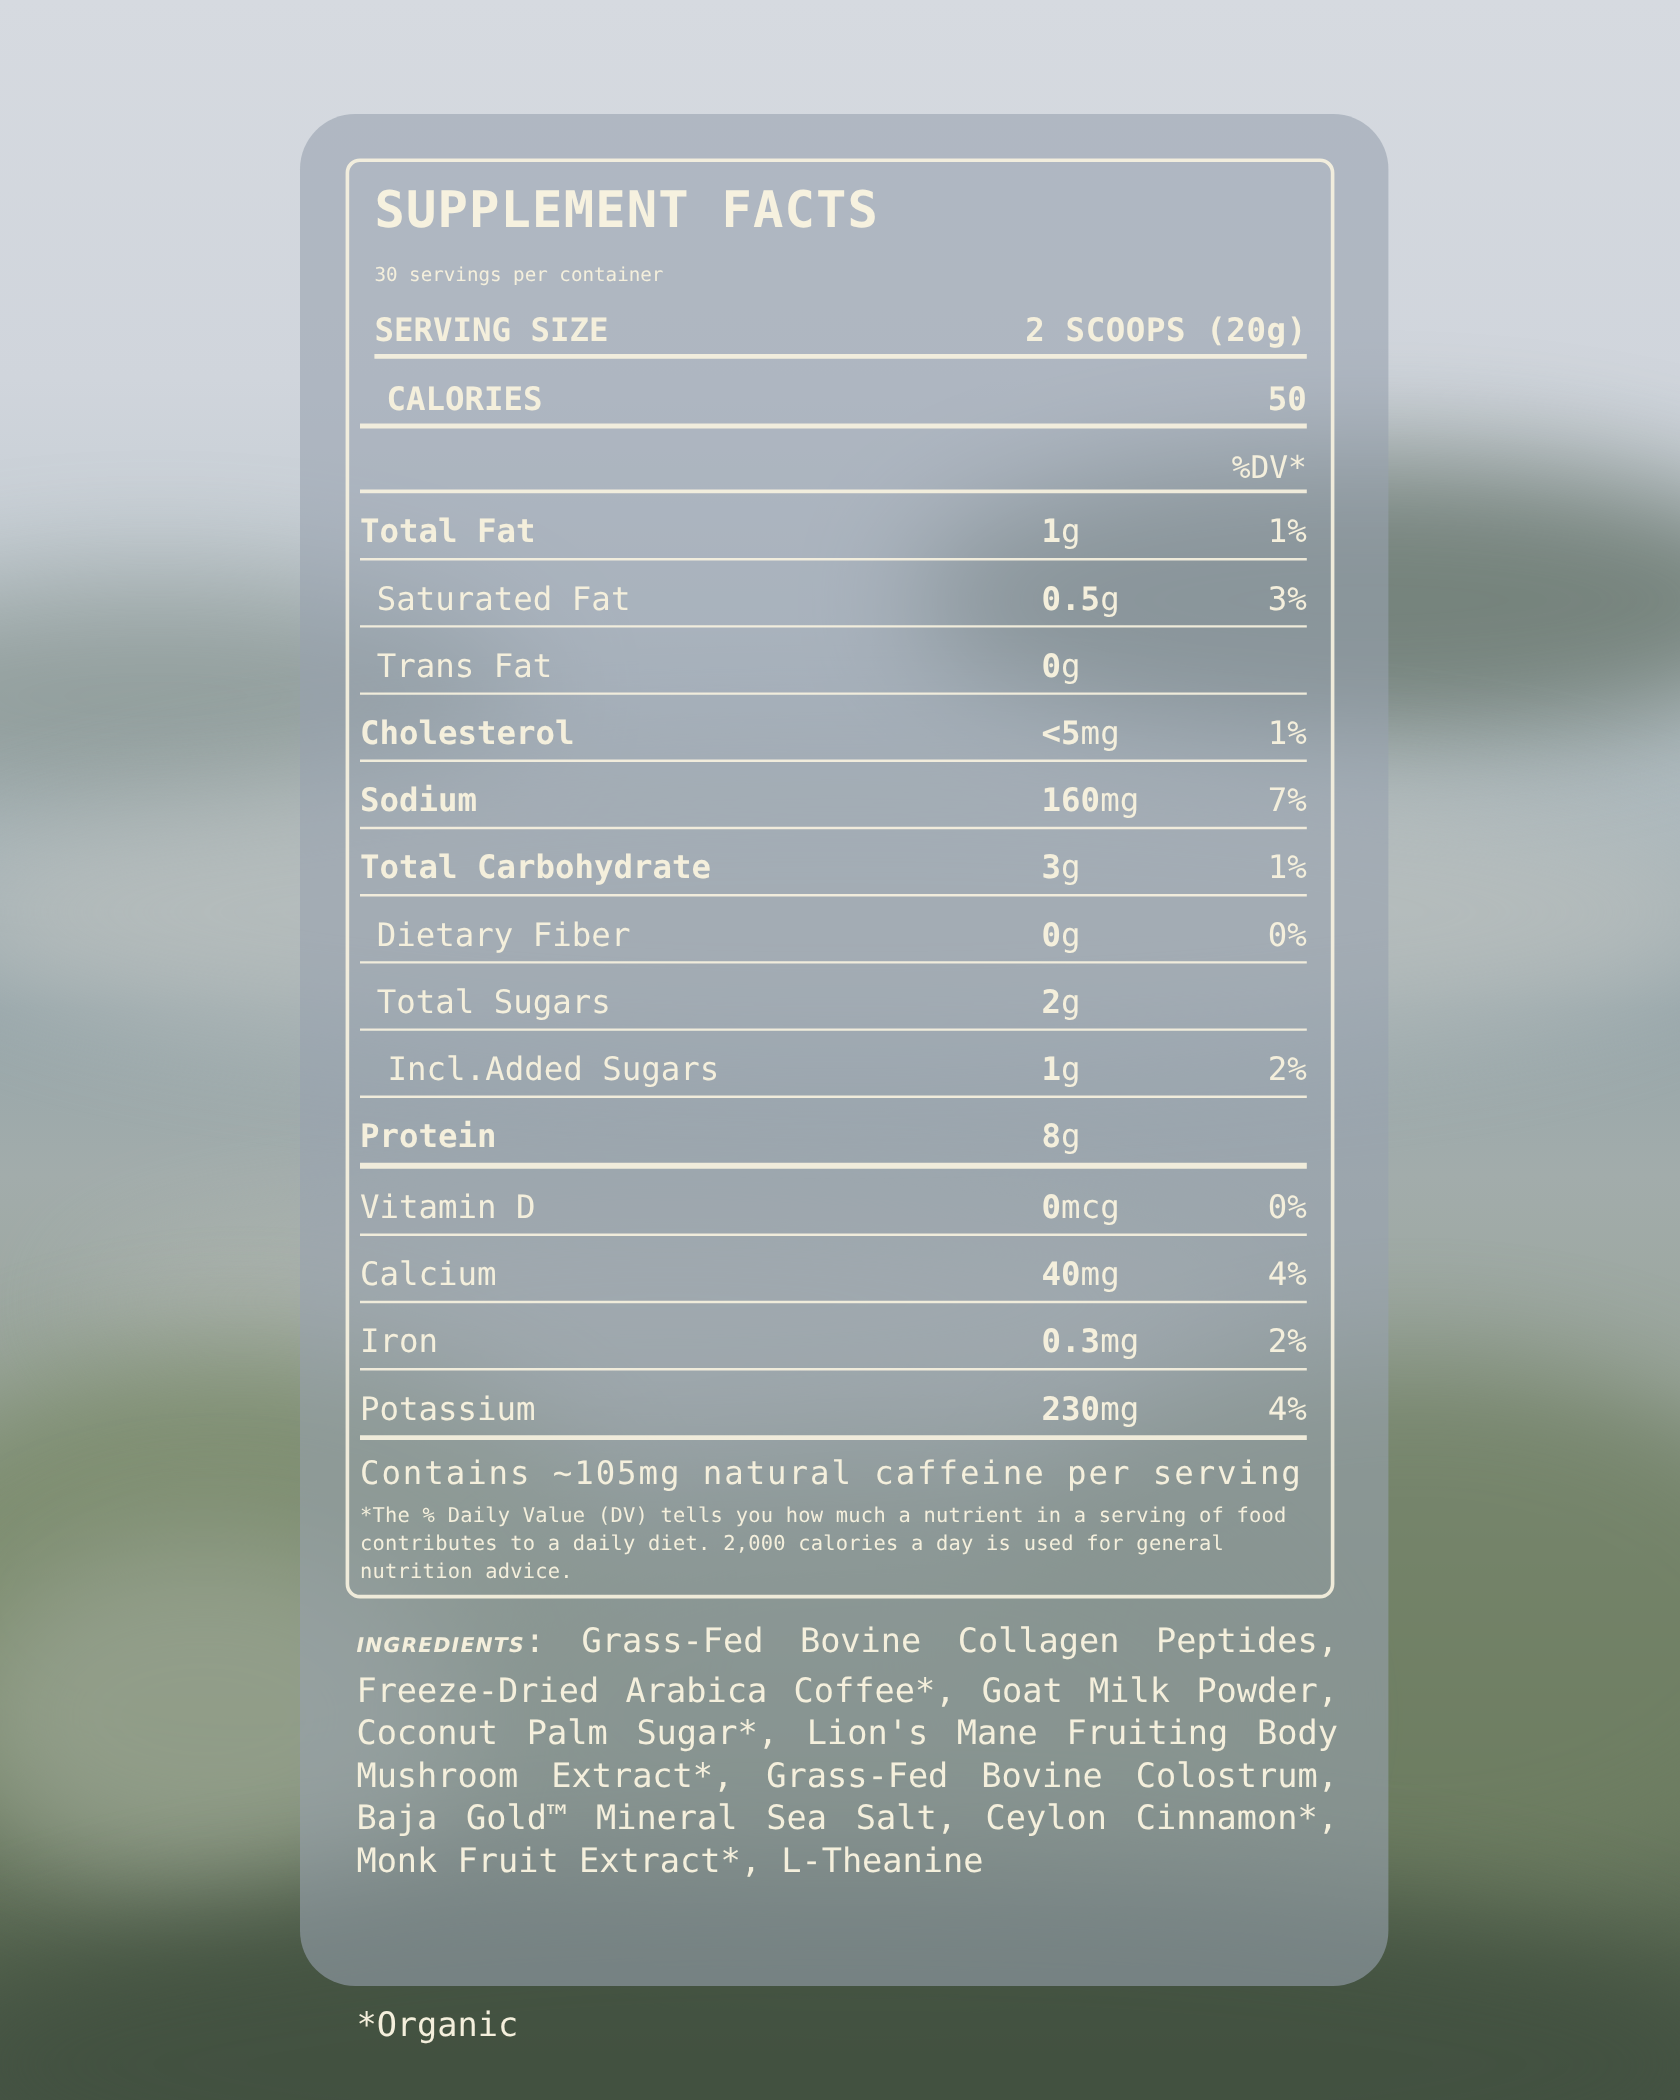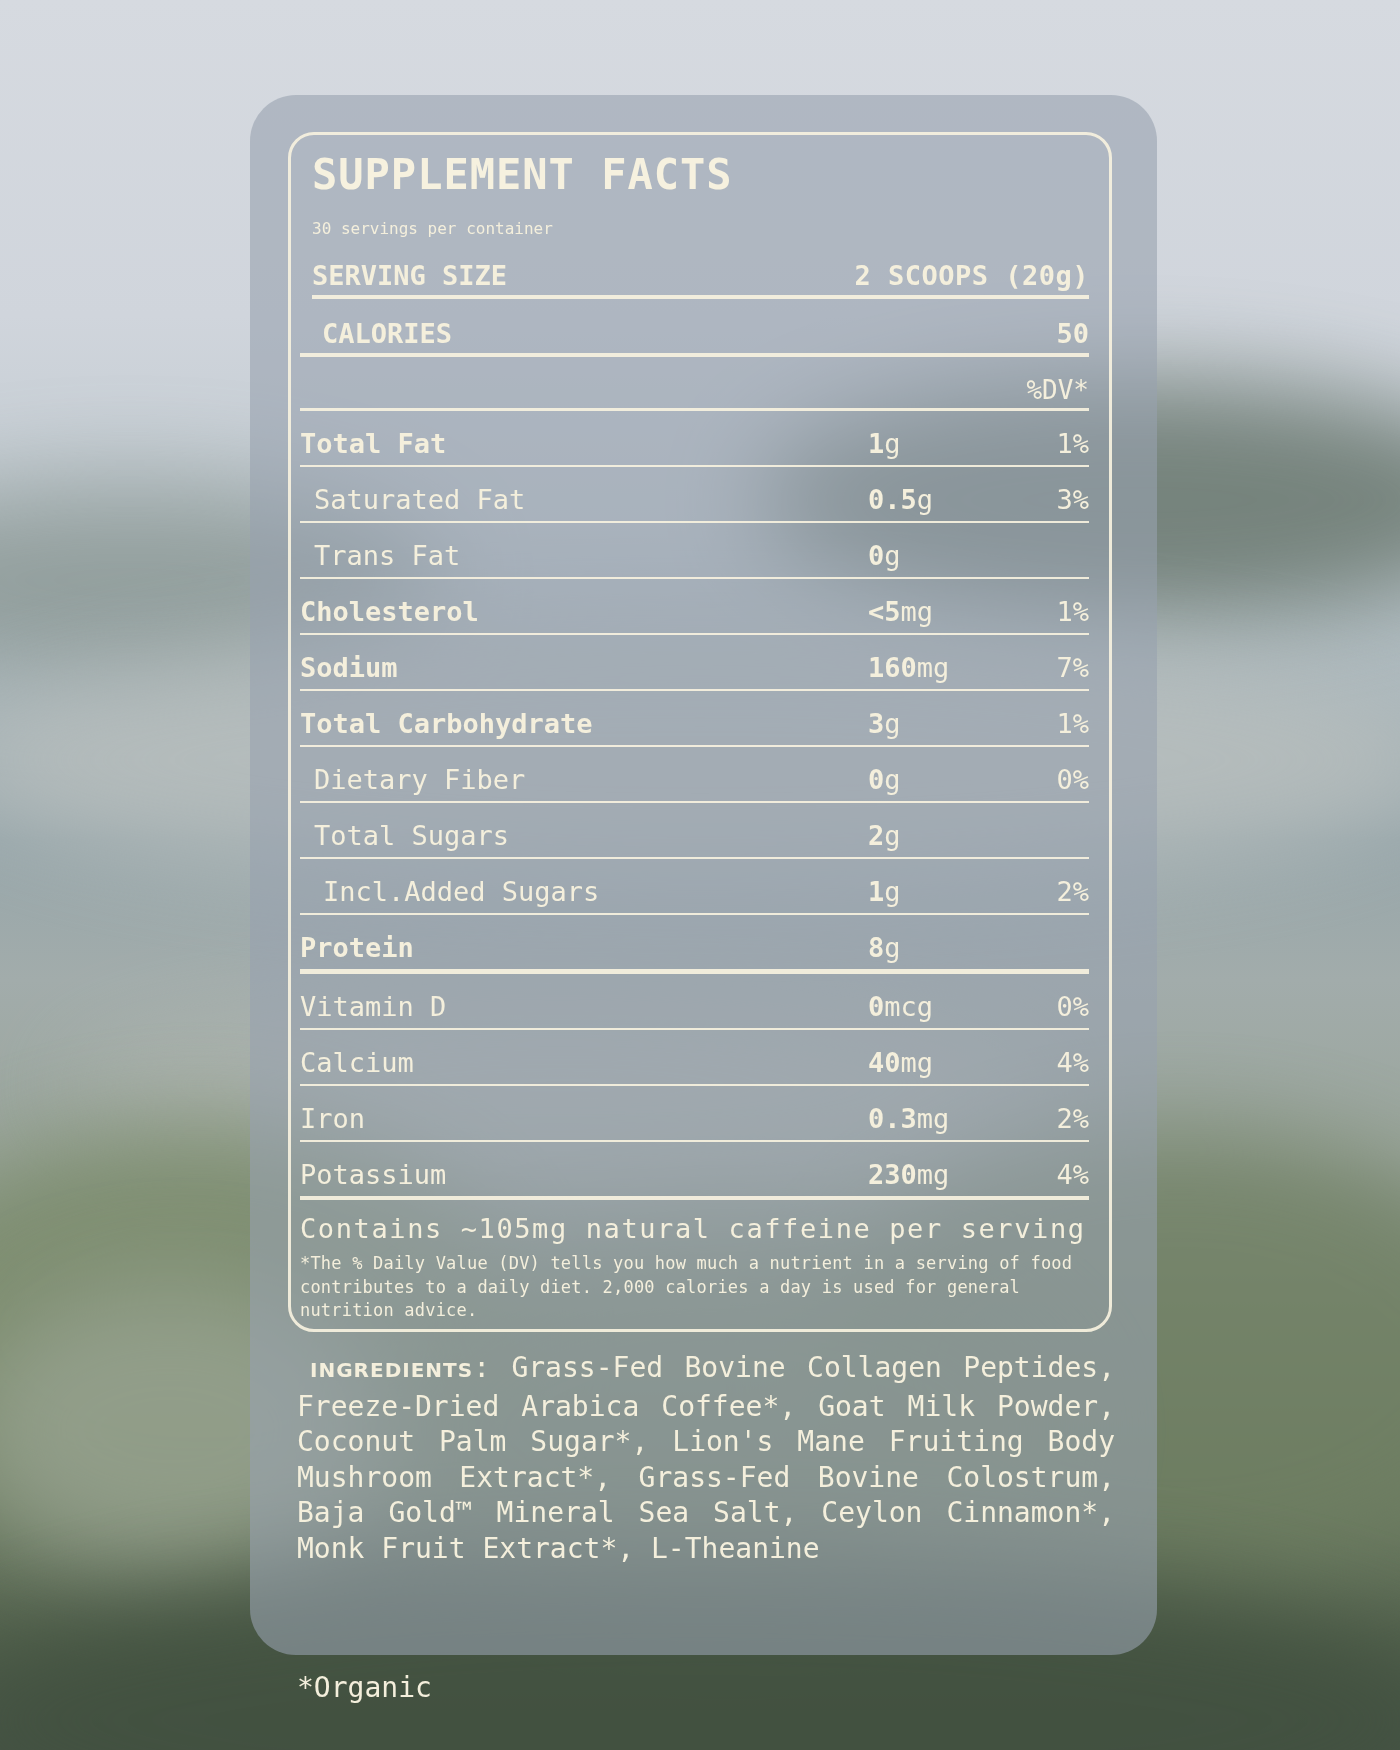--- a/index.html
+++ b/index.html
@@ -22,21 +22,21 @@
   .b-dark-bottom{left:-80px;top:1560px;width:1560px;height:320px;background:#41503f;opacity:.85;}
 
   :root{--cream:#f4efdc;--line:rgba(246,241,223,.93);}
 
   .panel{
     position:absolute;left:250px;top:95px;width:907px;height:1560px;
     background:rgba(152,161,175,.6);border-radius:46px;color:var(--cream);
   }
   .bbox{
     position:absolute;left:38px;top:37px;width:824px;height:1200px;
-    border:3px solid var(--line);border-radius:26px;
+    border:3px solid var(--line);border-radius:12px;
     padding:0 20px 16px 9px;box-sizing:border-box;
   }
   .title{
     margin:16px 0 0 12px;font-size:42px;line-height:48px;font-weight:bold;
     letter-spacing:1px;color:#f6f1df;
   }
   .subtitle{margin:16px 0 0 12px;font-size:16px;line-height:28px;font-weight:400;}
 
   .toprow{display:flex;justify-content:space-between;align-items:flex-end;}
   .row-serving{margin-top:12px;padding:6px 0 4px 0;border-bottom:4px solid var(--line);margin-left:12px;}
@@ -59,22 +59,22 @@
   .n-row .dv{position:absolute;right:0;bottom:6px;font-size:27px;line-height:30px;}
 
   .caffeine{padding-top:14px;font-size:27px;line-height:30px;letter-spacing:1.6px;white-space:nowrap;}
   .footnote{margin-top:8px;width:789px;font-size:17px;line-height:23.5px;letter-spacing:.2px;}
 
   .ingredients{
     position:absolute;left:47px;top:1255px;width:818px;margin:0;
     font-size:28px;line-height:35.5px;text-align:justify;
   }
   .ing-head{
-    font-family:"DejaVu Sans",sans-serif;font-weight:700;
-    font-size:20px;letter-spacing:1px;margin-left:13px;
+    font-family:"DejaVu Sans",sans-serif;font-style:italic;font-weight:700;
+    font-size:17px;letter-spacing:1px;
   }
   .organic{position:absolute;left:47px;top:1576px;margin:0;font-size:28px;line-height:34px;}
 </style>
 </head>
 <body>
 
 <div>
   <div class="blob b-ridge-right"></div>
   <div class="blob b-ridge-left"></div>
   <div class="blob b-mist1"></div>

